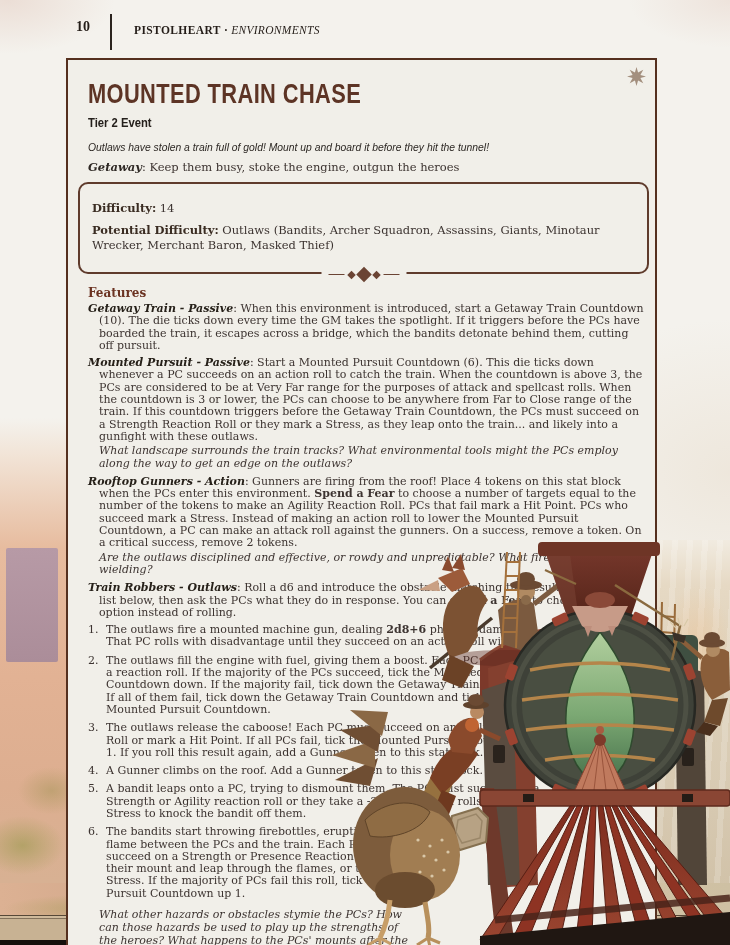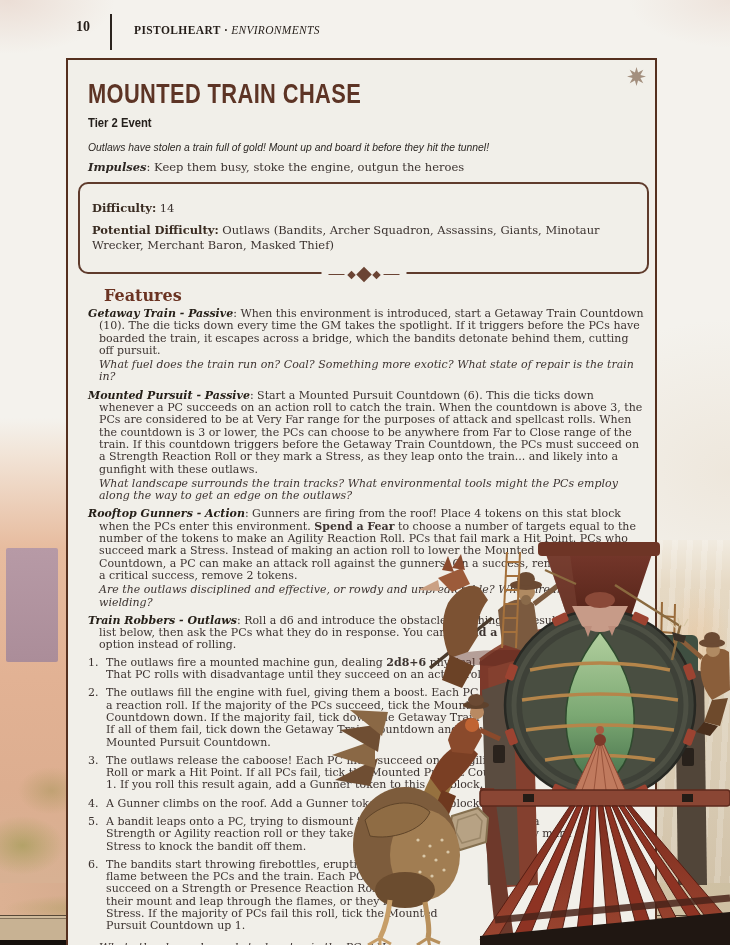--- a/index.html
+++ b/index.html
@@ -59,21 +59,21 @@
     margin:4px -4px 12px -10px;padding:17px 12px 12px 12px;font-size:11.5px;line-height:15px;}
   .statbox p{margin:0 0 7px 0;}
   .statbox p:last-child{margin-bottom:0;}
   .statbox .lbl{font-weight:700;color:#3a2c22;}
   .ornament{position:absolute;left:50%;bottom:-8px;transform:translateX(-50%);
     display:flex;align-items:center;gap:4px;background:#f1efe9;padding:0 7px;}
   .orn-line{width:16px;height:1.5px;background:#6b4434;}
   .dia{background:#6b4434;transform:rotate(45deg);}
   .dia.s{width:6px;height:6px;}
   .dia.l{width:11px;height:11px;}
-  .features-h{font-size:16px;font-weight:700;color:#6b3322;margin:0 0 3px 16px;}
+  .features-h{font-size:12px;font-weight:700;color:#6b3322;margin:0 0 3px 0;}
   .feature{font-size:11px;line-height:12.3px;margin:0 0 5px 0;padding-left:11px;text-indent:-11px;}
   .fname{font-weight:700;font-style:italic;color:#262019;}
   .seg-b{font-weight:700;}
   .fq{font-size:11px;line-height:12.3px;font-style:italic;margin:-3px 0 6px 11px;}
   .feature.f3{max-width:505px;}
   ol.obstacles{list-style:none;margin:3px 0 0 0;padding:0;}
   ol.obstacles li{font-size:11px;line-height:12.3px;margin:0 0 6px 0;
     padding-left:18px;text-indent:-18px;}
   ol.obstacles li .num{display:inline-block;width:18px;text-indent:0;}
   ol.obstacles li:nth-child(2){max-width:447px;}
@@ -102,38 +102,37 @@
 </div>
 
 <div class="card">
   <svg class="star" viewBox="0 0 18 18">
     <polygon fill="#a38f7e" points="18,9 12.7,10.5 15.4,15.4 10.5,12.7 9,18 7.5,12.7 2.6,15.4 5.3,10.5 0,9 5.3,7.5 2.6,2.6 7.5,5.3 9,0 10.5,5.3 15.4,2.6 12.7,7.5"></polygon>
   </svg>
 
   <h1 class="title">MOUNTED TRAIN CHASE</h1>
   <div><span class="tier">Tier 2 Event</span></div>
   <div><span class="flavor">Outlaws have stolen a train full of gold! Mount up and board it before they hit the tunnel!</span></div>
-  <p class="impulses"><span class="lbl">Impulses</span><span>: Keep them busy, stoke the engine, outgun the heroes</span></p>
+  <p class="impulses"><span class="lbl">Getaway</span><span>: Keep them busy, stoke the engine, outgun the heroes</span></p>
 
   <div class="statbox">
     <p><span class="lbl">Difficulty:</span> <span>14</span></p>
     <p><span class="lbl">Potential Difficulty:</span> <span>Outlaws (Bandits, Archer Squadron, Assassins, Giants, Minotaur Wrecker, Merchant Baron, Masked Thief)</span></p>
     <span class="ornament">
       <span class="orn-line"></span>
         <span class="dia s"></span>
         <span class="dia l"></span>
         <span class="dia s"></span>
         <span class="orn-line"></span>
     </span>
   </div>
 
   <h2 class="features-h">Features</h2>
   <div id="features">
       <p class="feature f0"><span class="fname">Getaway Train - Passive</span><span>: When this environment is introduced, start a Getaway Train Countdown (10). The die ticks down every time the GM takes the spotlight. If it triggers before the PCs have boarded the train, it escapes across a bridge, which the bandits detonate behind them, cutting off pursuit.</span></p>
-      <p class="fq">What fuel does the train run on? Coal? Something more exotic? What state of repair is the train in?</p>
       <p class="feature f1"><span class="fname">Mounted Pursuit - Passive</span><span>: Start a Mounted Pursuit Countdown (6). This die ticks down whenever a PC succeeds on an action roll to catch the train. When the countdown is above 3, the PCs are considered to be at Very Far range for the purposes of attack and spellcast rolls. When the countdown is 3 or lower, the PCs can choose to be anywhere from Far to Close range of the train. If this countdown triggers before the Getaway Train Countdown, the PCs must succeed on a Strength Reaction Roll or they mark a Stress, as they leap onto the train... and likely into a gunfight with these outlaws.</span></p>
       <p class="fq">What landscape surrounds the train tracks? What environmental tools might the PCs employ along the way to get an edge on the outlaws?</p>
       <p class="feature f2"><span class="fname">Rooftop Gunners - Action</span><span>: Gunners are firing from the roof! Place 4 tokens on this stat block when the PCs enter this environment. </span><span class="seg-b">Spend a Fear</span><span> to choose a number of targets equal to the number of the tokens to make an Agility Reaction Roll. PCs that fail mark a Hit Point. PCs who succeed mark a Stress. Instead of making an action roll to lower the Mounted Pursuit Countdown, a PC can make an attack roll against the gunners. On a success, remove a token. On a critical success, remove 2 tokens.</span></p>
       <p class="fq">Are the outlaws disciplined and effective, or rowdy and unpredictable? What firearms are they wielding?</p>
       <p class="feature f3"><span class="fname">Train Robbers - Outlaws</span><span>: Roll a d6 and introduce the obstacle matching the result on the list below, then ask the PCs what they do in response. You can </span><span class="seg-b">spend a Fear</span><span> to choose an option instead of rolling.</span></p>
     </div>
   <ol class="obstacles" id="obstacle-list">
       <li><span class="num">1.</span><span>The outlaws fire a mounted machine gun, dealing </span><span class="seg-b">2d8+6</span><span> physical damage to one of the PCs. That PC rolls with disadvantage until they succeed on an action roll with Hope.</span></li>
       <li><span class="num">2.</span><span>The outlaws fill the engine with fuel, giving them a boost. Each PC must make a reaction roll. If the majority of the PCs succeed, tick the Mounted Pursuit Countdown down. If the majority fail, tick down the Getaway Train Countdown. If all of them fail, tick down the Getaway Train Countdown and tick up the Mounted Pursuit Countdown.</span></li>
       <li><span class="num">3.</span><span>The outlaws release the caboose! Each PC must succeed on an Agility Reaction Roll or mark a Hit Point. If all PCs fail, tick the Mounted Pursuit Countdown up 1. If you roll this result again, add a Gunner token to this statblock.</span></li>

